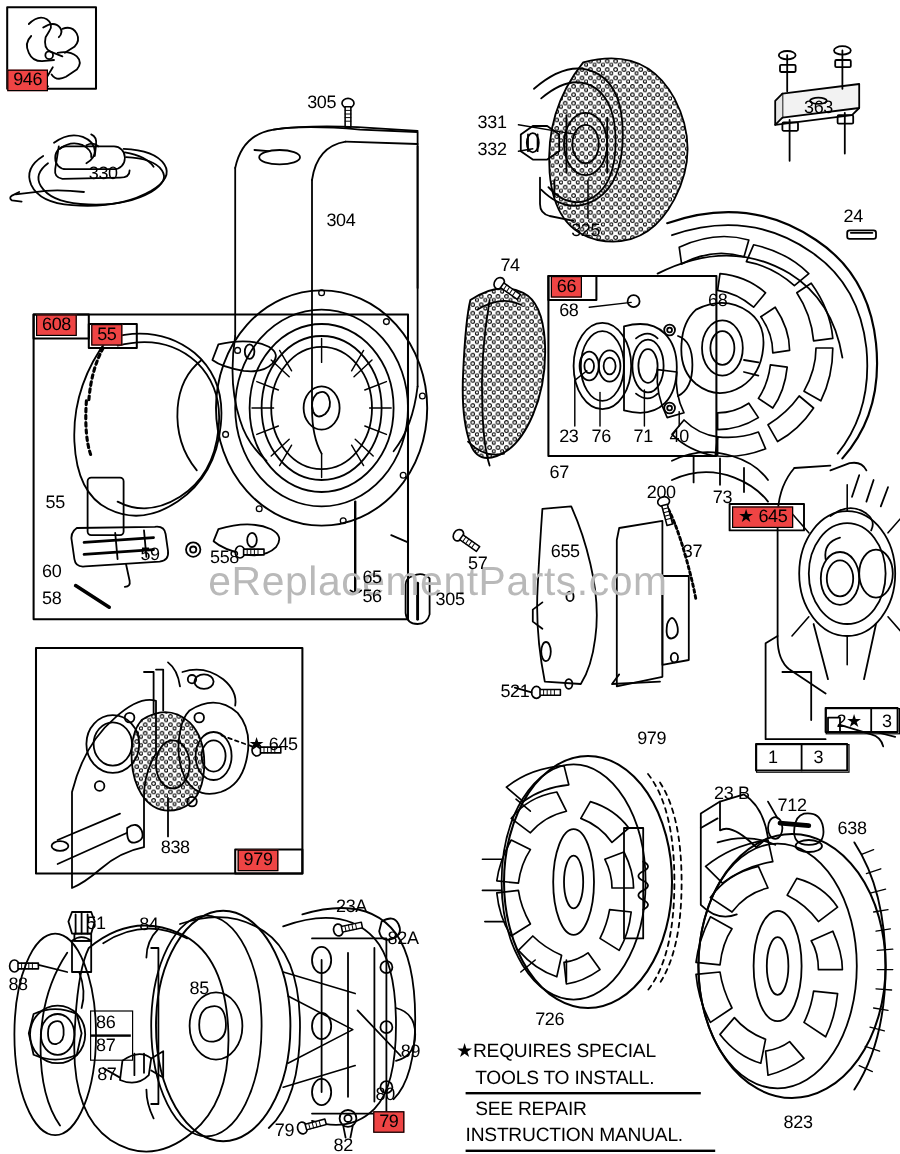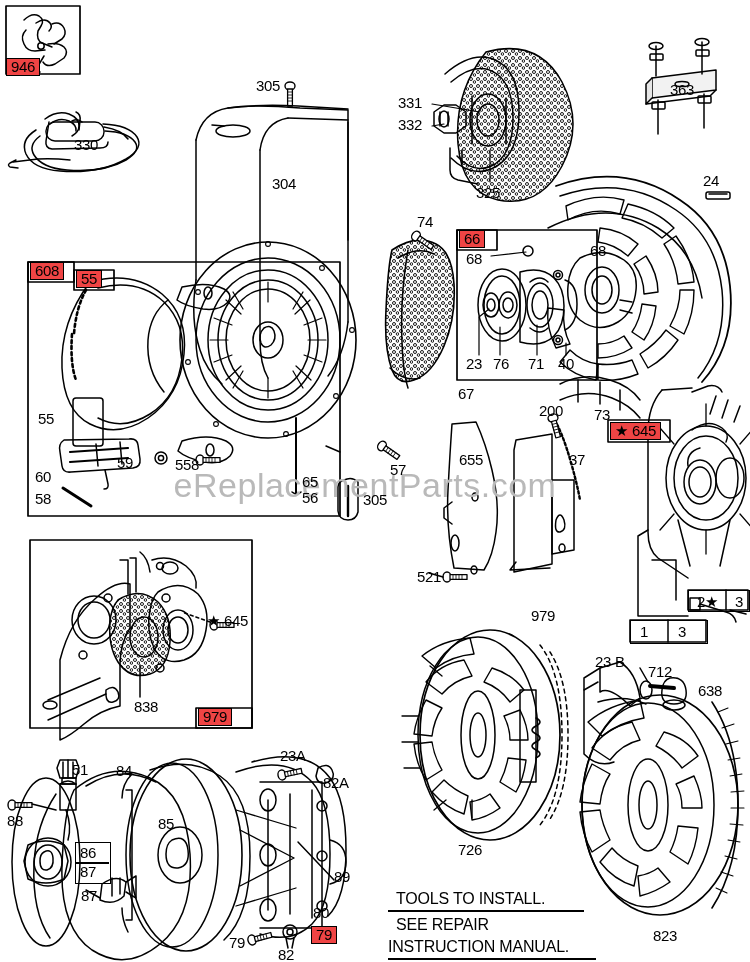--- a/index.html
+++ b/index.html
@@ -474,37 +474,38 @@
   <div class="lbl" style="left:302px;top:490px;">56</div>
   <div class="lbl" style="left:390px;top:462px;">57</div>
   <div class="lbl" style="left:363px;top:492px;">305</div>
   <div class="lbl" style="left:459px;top:452px;">655</div>
   <div class="lbl" style="left:522px;top:452px;margin-left:47px;">37</div>
   <div class="lbl" style="left:539px;top:403px;">200</div>
   <div class="lbl" style="left:417px;top:569px;">521</div>
   <div class="lbl" style="left:207px;top:613px;">★ 645</div>
   <div class="lbl" style="left:134px;top:699px;">838</div>
   <div class="lbl" style="left:531px;top:608px;">979</div>
-  <div class="lbl" style="left:446px;top:842px;margin-left:12px;">726</div>
+  <div class="lbl" style="left:446px;top:842px;">726</div>
   <div class="lbl" style="left:595px;top:654px;">23 B</div>
   <div class="lbl" style="left:648px;top:664px;">712</div>
   <div class="lbl" style="left:698px;top:683px;">638</div>
   <div class="lbl" style="left:653px;top:928px;">823</div>
   <div class="lbl" style="left:280px;top:748px;">23A</div>
   <div class="lbl" style="left:323px;top:775px;">82A</div>
   <div class="lbl" style="left:72px; top:762px;">51</div>
   <div class="lbl" style="left:116px;top:763px;">84</div>
   <div class="lbl" style="left:7px;  top:813px;">88</div>
   <div class="lbl" style="left:158px;top:816px;">85</div>
   <div class="lbl" style="left:81px; top:888px;">87</div>
   <div class="lbl" style="left:334px;top:869px;">89</div>
   <div class="lbl" style="left:313px;top:905px;">80</div>
   <div class="lbl" style="left:229px;top:935px;">79</div>
   <div class="lbl" style="left:278px;top:947px;">82</div>
 
+  <div class="note" style="left:380px;top:868px;">★REQUIRES SPECIAL</div>
   <div class="note" style="left:396px;top:890px;">TOOLS TO INSTALL.</div>
   <div class="note" style="left:396px;top:916px;">SEE REPAIR</div>
   <div class="note" style="left:388px;top:938px;">INSTRUCTION MANUAL.</div>
   <div class="leader" style="left:388px;top:910px;width:196px;height:2px;"></div>
   <div class="leader" style="left:388px;top:958px;width:208px;height:2px;"></div>
 
   <div class="panel" style="left:688px;top:590px;width:60px;height:20px;"></div>
   <div class="panel" style="left:630px;top:620px;width:76px;height:22px;"></div>
 
 </div>

